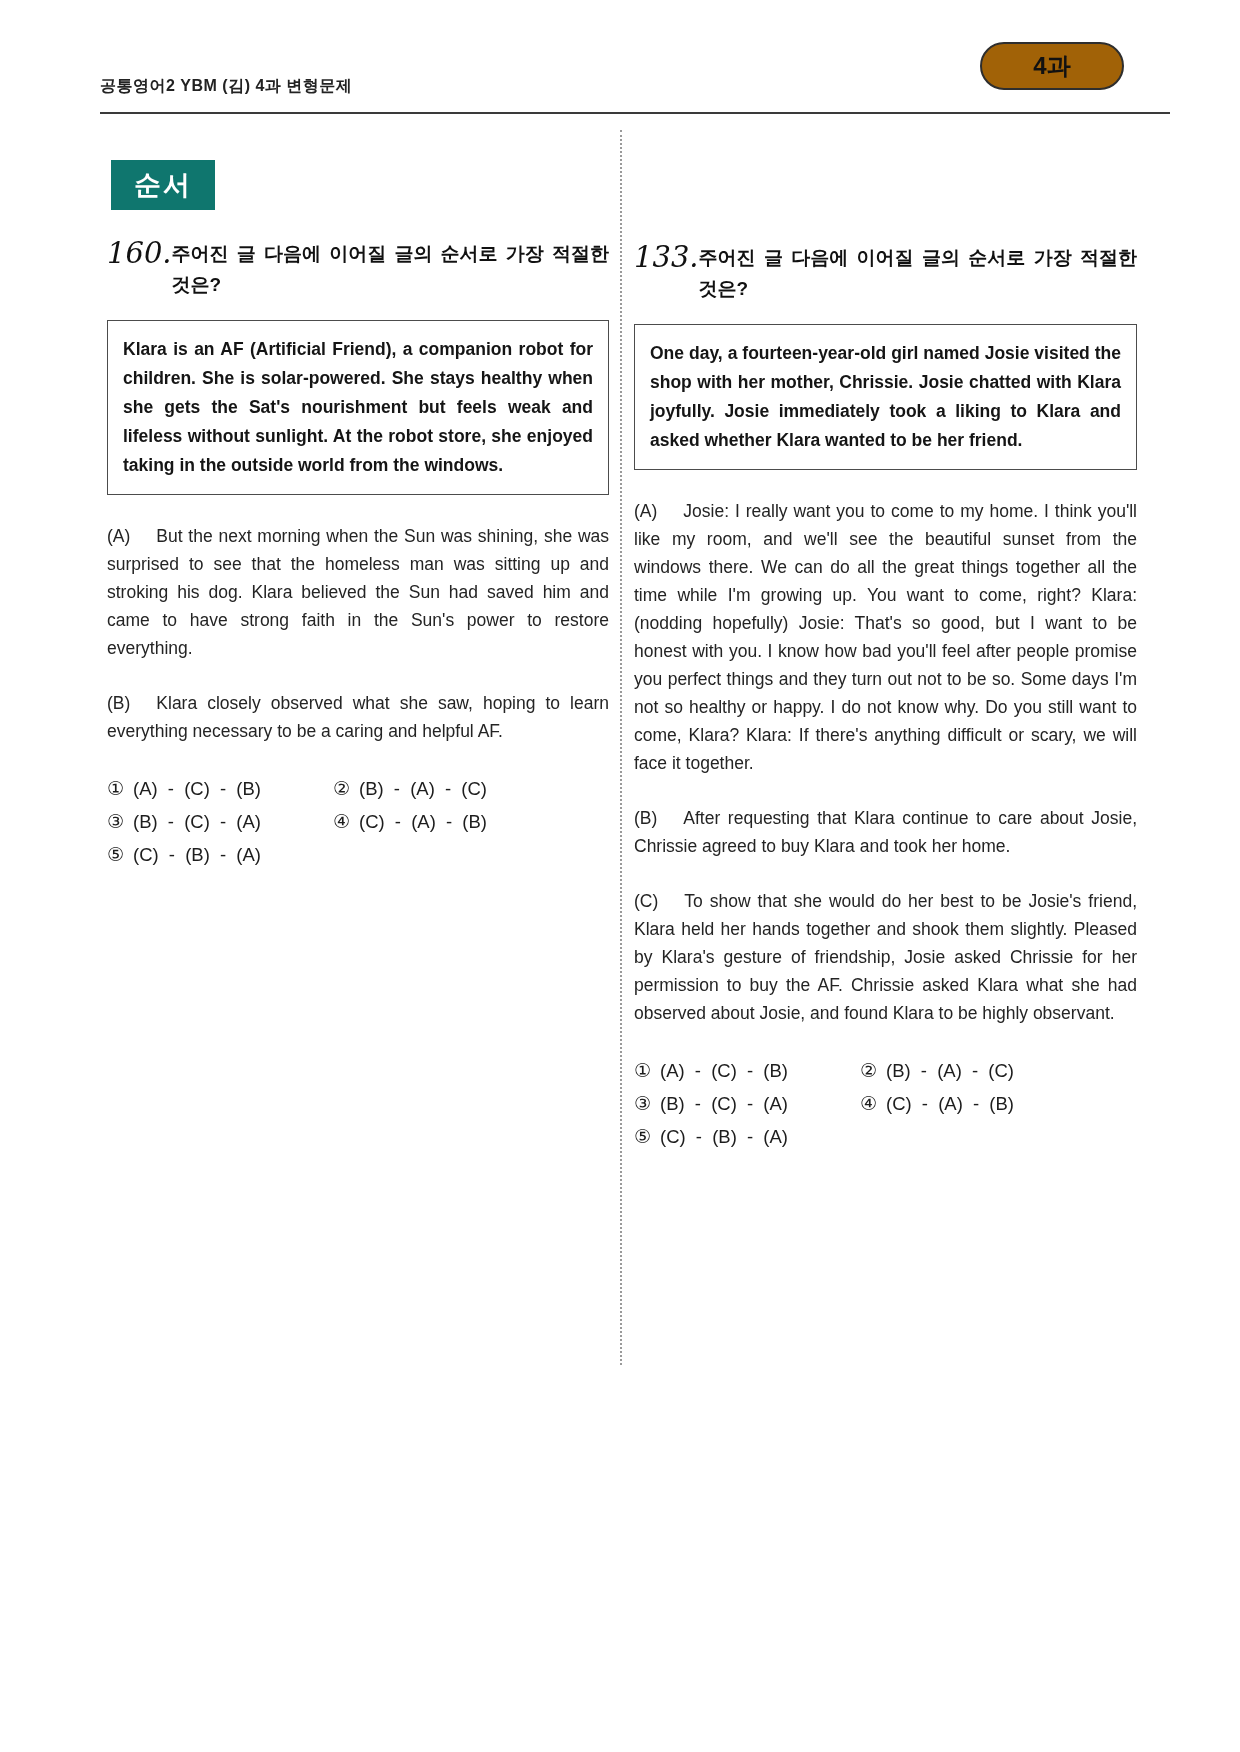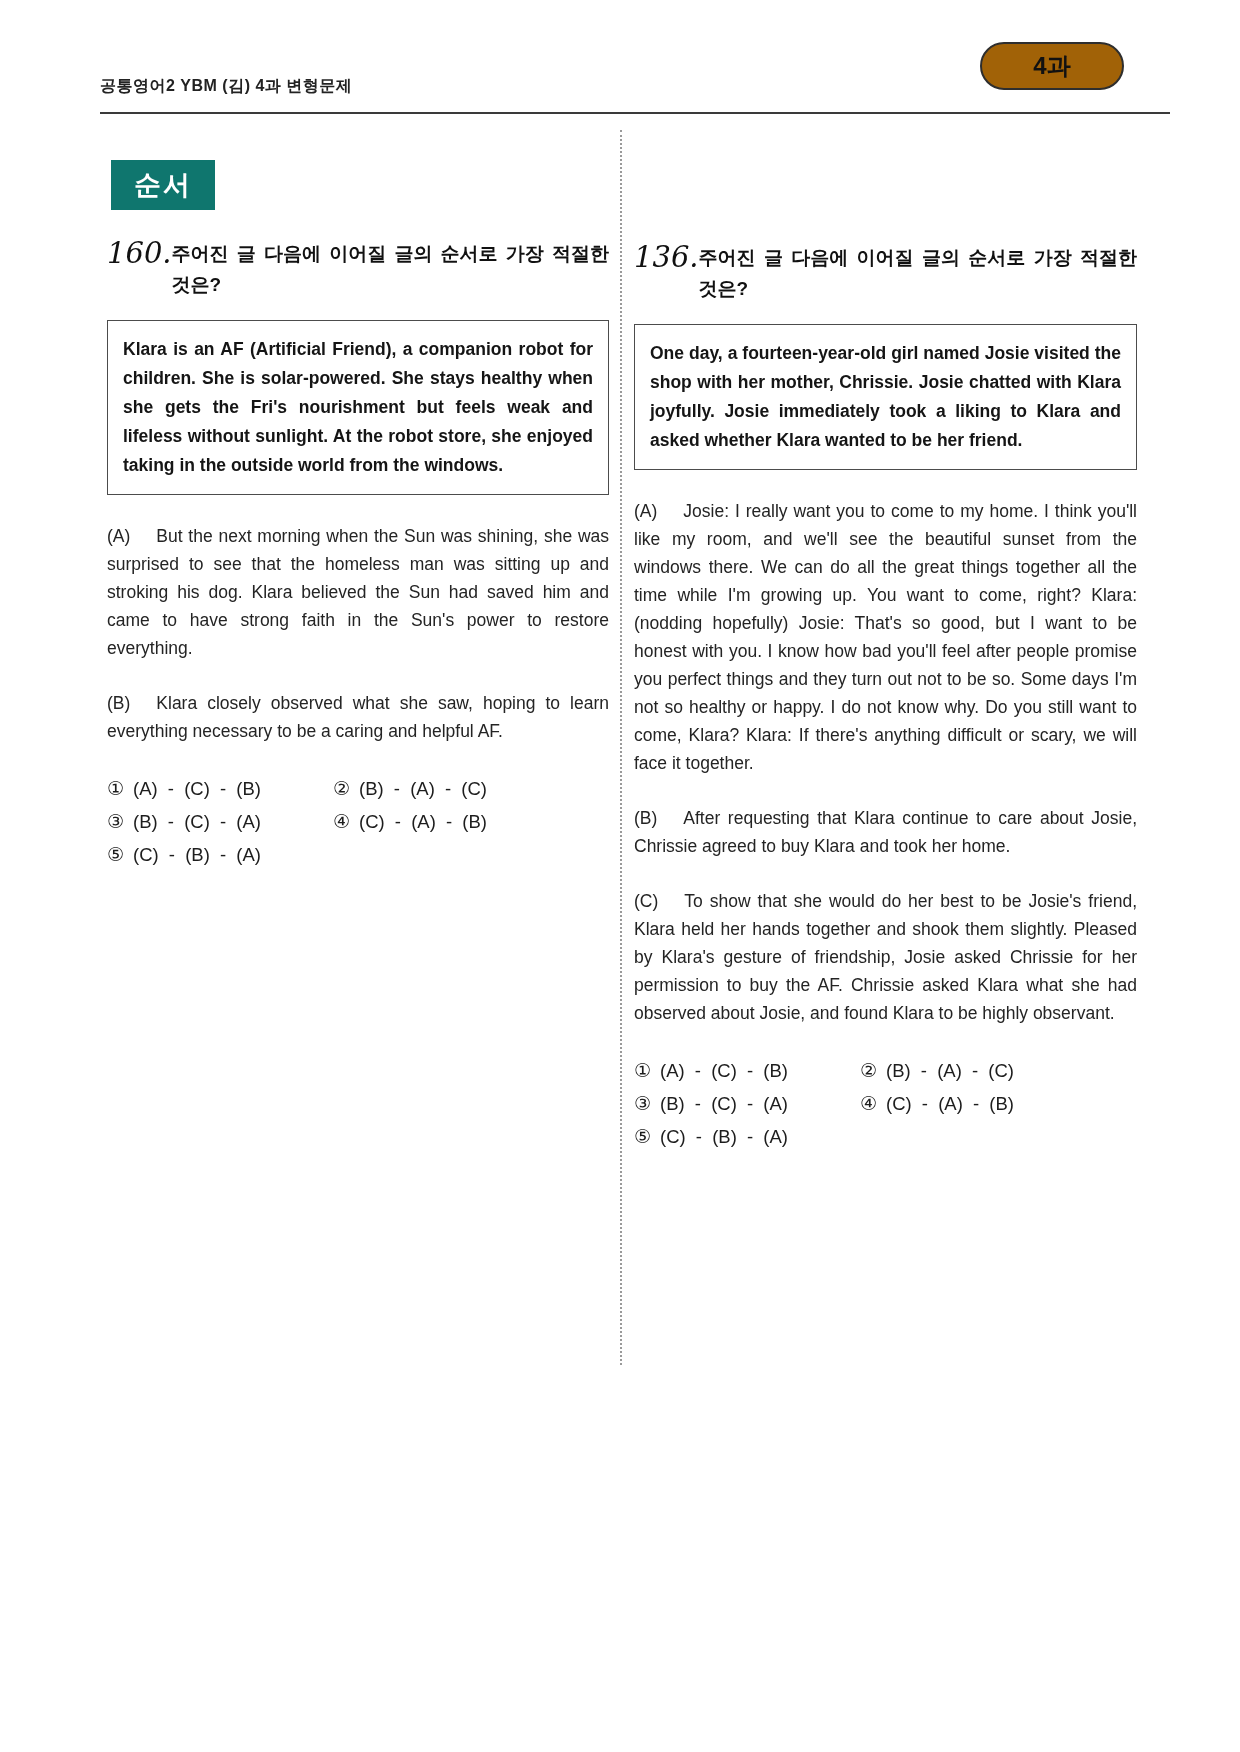--- a/index.html
+++ b/index.html
@@ -92,21 +92,21 @@
 
     <div class="section-badge">
       <span>순서</span>
     </div>
 
     <div class="q-head">
       <span class="q-num">160.</span>
       <span class="q-prompt">주어진 글 다음에 이어질 글의 순서로 가장 적절한 것은?</span>
     </div>
 
-    <div class="passage-box">Klara is an AF (Artificial Friend), a companion robot for children. She is solar-powered. She stays healthy when she gets the Fri's nourishment but feels weak and lifeless without sunlight. At the robot store, she enjoyed taking in the outside world from the windows.</div>
+    <div class="passage-box">Klara is an AF (Artificial Friend), a companion robot for children. She is solar-powered. She stays healthy when she gets the Sat's nourishment but feels weak and lifeless without sunlight. At the robot store, she enjoyed taking in the outside world from the windows.</div>
 
     <p class="para">
       <span class="p-label">(A)</span><span>But the next morning when the Sun was shining, she was surprised to see that the homeless man was sitting up and stroking his dog. Klara believed the Sun had saved him and came to have strong faith in the Sun's power to restore everything.</span>
     </p>
     <p class="para">
       <span class="p-label">(B)</span><span>Klara closely observed what she saw, hoping to learn everything necessary to be a caring and helpful AF.</span>
     </p>
 
     <div class="choices">
       <div class="choice">
@@ -123,21 +123,21 @@
       </div>
       <div class="choice">
         <span class="c-num">⑤</span><span class="c-text">(C) - (B) - (A)</span>
       </div>
     </div>
   </div>
 
   <div class="col col-right">
 
     <div class="q-head">
-      <span class="q-num">136.</span>
+      <span class="q-num">133.</span>
       <span class="q-prompt">주어진 글 다음에 이어질 글의 순서로 가장 적절한 것은?</span>
     </div>
 
     <div class="passage-box">One day, a fourteen-year-old girl named Josie visited the shop with her mother, Chrissie. Josie chatted with Klara joyfully. Josie immediately took a liking to Klara and asked whether Klara wanted to be her friend.</div>
 
     <p class="para">
       <span class="p-label">(A)</span><span>Josie: I really want you to come to my home. I think you'll like my room, and we'll see the beautiful sunset from the windows there. We can do all the great things together all the time while I'm growing up. You want to come, right? Klara: (nodding hopefully) Josie: That's so good, but I want to be honest with you. I know how bad you'll feel after people promise you perfect things and they turn out not to be so. Some days I'm not so healthy or happy. I do not know why. Do you still want to come, Klara? Klara: If there's anything difficult or scary, we will face it together.</span>
     </p>
     <p class="para">
       <span class="p-label">(B)</span><span>After requesting that Klara continue to care about Josie, Chrissie agreed to buy Klara and took her home.</span>

